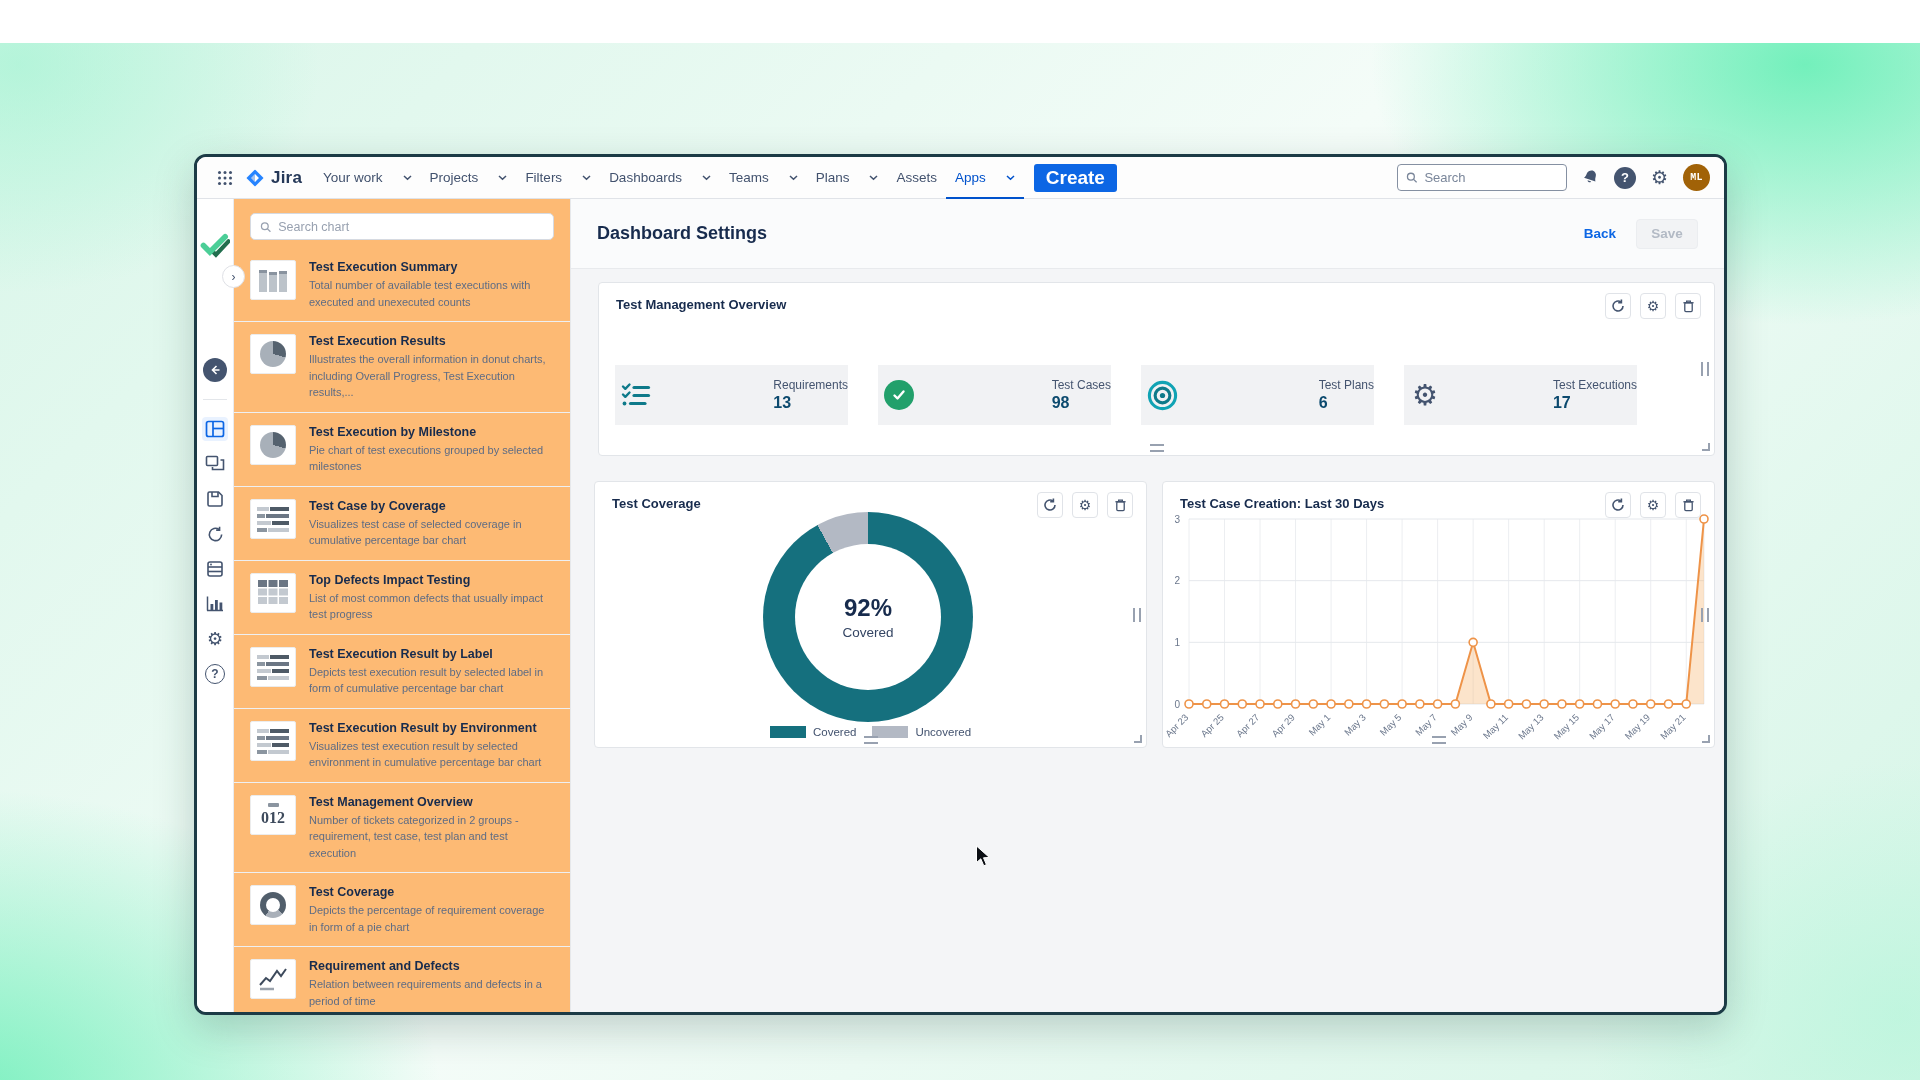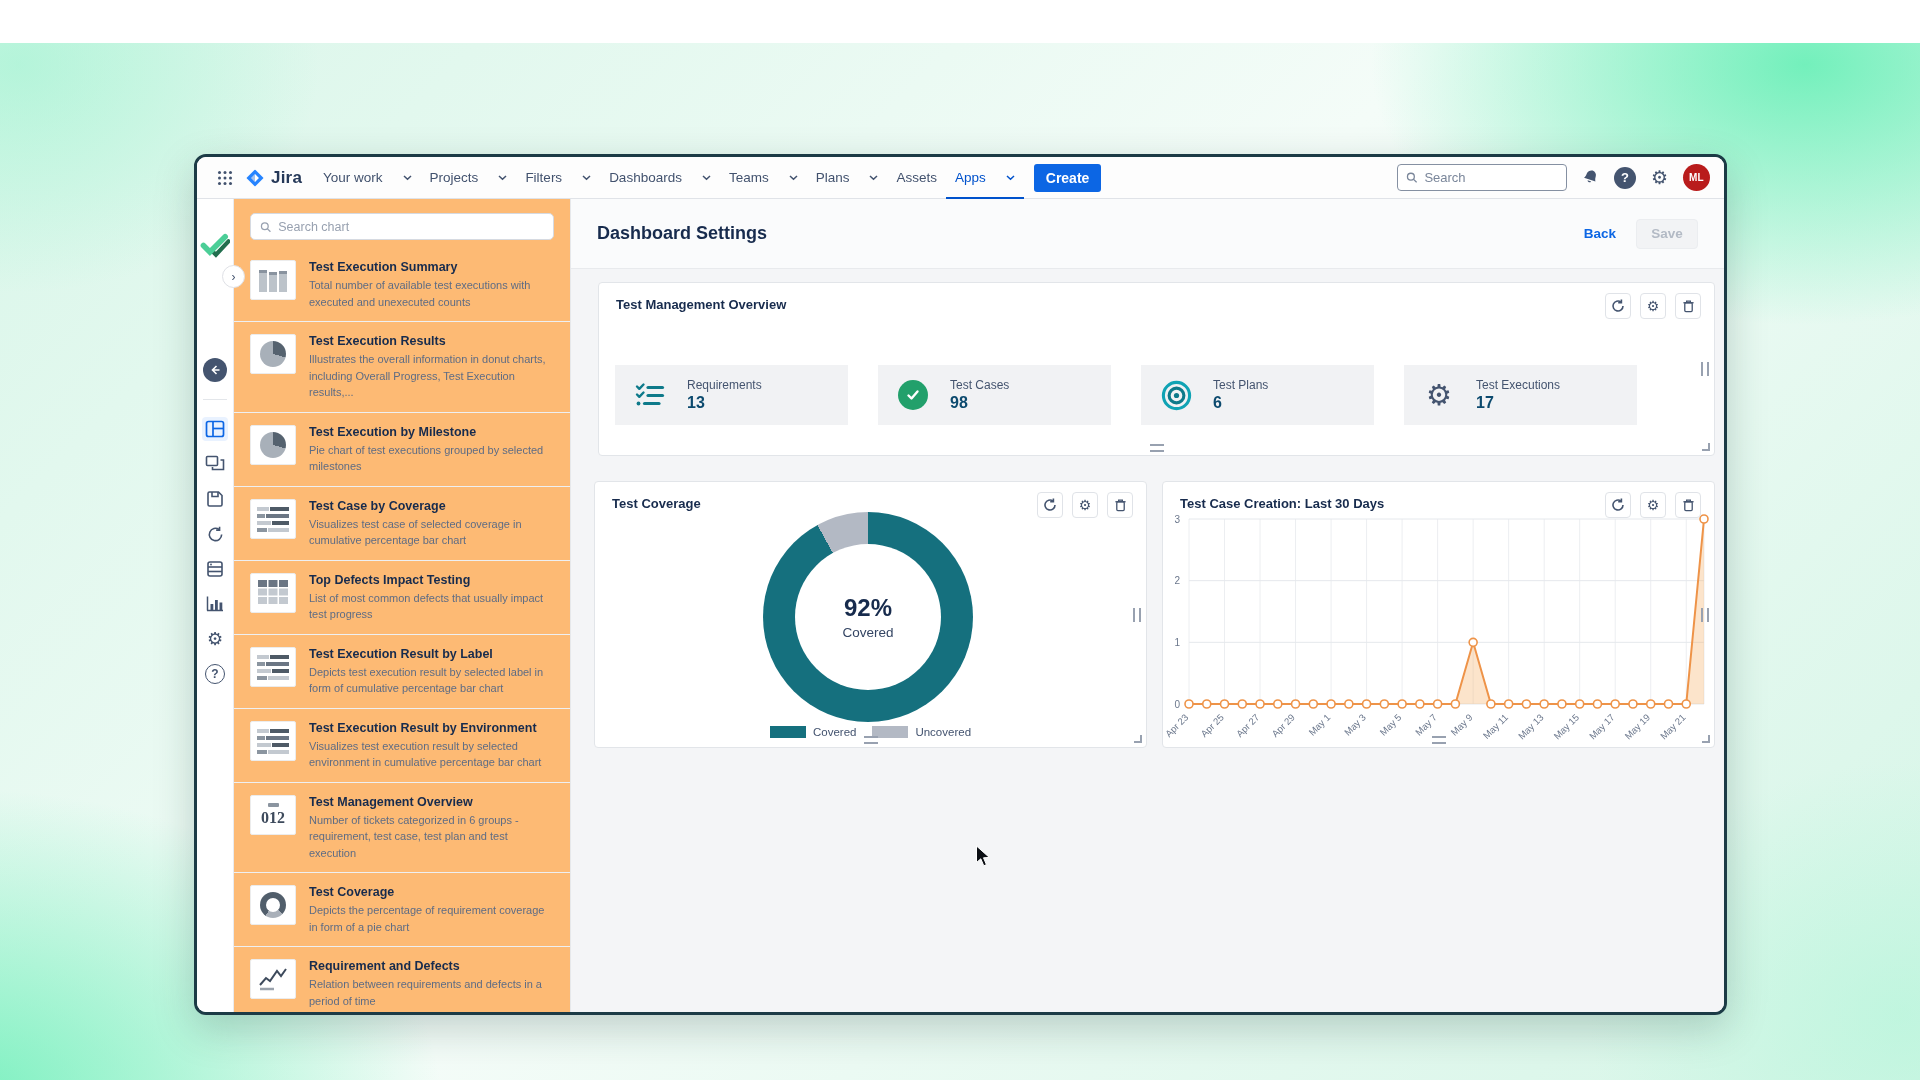--- a/index.html
+++ b/index.html
@@ -16,27 +16,27 @@
   .window { position:absolute; left:194px; top:111px; width:1533px; height:861px; background:#fff;
     border:3px solid #1c3b46; border-radius:12px; overflow:hidden; box-shadow:0 14px 40px rgba(18,59,48,.22); }
 
   
   .navbar { height:42px; display:flex; align-items:center; padding:0 14px; gap:2px; background:#fdfdfd; border-bottom:1px solid #e0e3e8; }
   .appswitch { width:28px; height:28px; display:flex; align-items:center; justify-content:center; border-radius:4px; }
   .brand { display:flex; align-items:center; gap:6px; padding:0 10px 0 4px; }
   .brand-name { font-size:17px; font-weight:bold; color:#253858; letter-spacing:.2px; }
   .nav-item { font-size:13.5px; color:#42526e; padding:0 9px; height:42px; display:flex; align-items:center; gap:20px; cursor:pointer; white-space:nowrap; }
   .nav-item.active { color:#0052cc; box-shadow:inset 0 -2px 0 #0052cc; }
-  .create-btn { background:#0c66e4; color:#fff; font-size:14px; font-weight:bold; height:28px; padding:0 12px; border-radius:3px; display:flex; align-items:center; margin-left:8px; cursor:pointer; }
+  .create-btn { background:#0c66e4; color:#fff; font-size:19px; font-weight:bold; height:28px; padding:0 12px; border-radius:3px; display:flex; align-items:center; margin-left:8px; cursor:pointer; }
   .nav-right { margin-left:auto; display:flex; align-items:center; gap:15px; }
   .search-box { width:170px; height:27px; border:1px solid #8590a2; border-radius:4px; display:flex; align-items:center; padding:9px 8px; gap:7px; background:#fff; }
   .search-box input { border:none; outline:none; width:100%; font-size:13px; color:#42526e; font-family:inherit; background:transparent; }
   .search-box input::placeholder { color:#7a869a; }
   .circle-help { width:22px; height:22px; border-radius:50%; background:#44546f; color:#fff; font-size:13px; font-weight:bold; display:flex; align-items:center; justify-content:center; }
-  .avatar { width:27px; height:27px; border-radius:50%; background:#b91c1c; color:#fff; font-size:10px; font-weight:bold; display:flex; align-items:center; justify-content:center; letter-spacing:.3px; }
+  .avatar { width:27px; height:27px; border-radius:50%; background:#a16207; color:#fff; font-size:10px; font-weight:bold; display:flex; align-items:center; justify-content:center; letter-spacing:.3px;font-family:Liberation Mono, monospace; }
   .gear-glyph { font-size:19px; color:#44546f; line-height:1; }
 
   
   .content { display:flex; height:816px; }
 
   
   .rail { width:37px; border-right:1px solid #e9ebee; position:relative; display:flex; flex-direction:column; align-items:center; background:#fff; flex-shrink:0; }
   .rail-logo { margin-top:34px; }
   .expand-btn { position:absolute; right:-12px; top:66px; width:23px; height:23px; border-radius:50%; background:#fff; border:1px solid #dfe1e6; color:#44546f; font-size:12px; display:flex; align-items:center; justify-content:center; z-index:5; cursor:pointer; }
   .rail-icons { margin-top:96px; display:flex; flex-direction:column; gap:11px; align-items:center; }
@@ -70,21 +70,21 @@
 
   .panel { position:absolute; background:#fff; border:1px solid #e2e5e9; border-radius:4px; }
   #panel-overview { left:27px; top:13px; width:1117px; height:174px; }
   #panel-coverage { left:23px; top:212px; width:553px; height:267px; }
   #panel-creation { left:591px; top:212px; width:553px; height:267px; }
   .panel-title { position:absolute; left:17px; top:14px; font-size:13px; font-weight:bold; color:#172b4d; z-index:3; }
   .panel-actions { position:absolute; right:13px; top:10px; display:flex; gap:9px; z-index:4; }
   .action-btn { width:26px; height:26px; border:1px solid #e0e3e8; border-radius:4px; background:#fff; display:flex; align-items:center; justify-content:center; color:#44546f; cursor:pointer; }
 
   .cards { position:absolute; left:16px; top:82px; display:flex; gap:30px; }
-  .card { width:233px; height:60px; background:#f1f2f4; border-radius:0; display:flex; align-items:center; padding-left:18px; gap:20px; }
+  .card { width:233px; height:60px; background:#f1f2f4; border-radius:0; display:flex; align-items:center; padding-left:4px; gap:20px;justify-content:space-between; }
   .card-icon { width:34px; display:flex; align-items:center; justify-content:center; }
   .card-label { font-size:12px; color:#44546f; margin-bottom:2px; }
   .card-value { font-size:16px; font-weight:bold; color:#0c4a6e; }
   .cc { width:30px; height:30px; border-radius:50%; background:#22a06b; display:flex; align-items:center; justify-content:center; }
   .gear-glyph-lg { font-size:29px; color:#44546f; line-height:1; }
 
   .h-right { position:absolute; right:5px; top:50%; transform:translateY(-50%); width:8px; height:14px; border-left:2px solid #98a1b0; border-right:2px solid #98a1b0; }
   .h-bottom { position:absolute; bottom:3px; left:50%; transform:translateX(-50%); width:14px; height:8px; border-top:2px solid #98a1b0; border-bottom:2px solid #98a1b0; }
   .h-corner { position:absolute; right:4px; bottom:4px; width:8px; height:8px; border-right:2px solid #98a1b0; border-bottom:2px solid #98a1b0; }
 
@@ -398,21 +398,21 @@
             </div>
             <div class="chart-item">
               <div class="thumb">
                 <div style="text-align:center">
                   <div style="width:11px;height:3.5px;background:#8b95a0;border-radius:1px;margin:0 auto 3px"></div>
                   <div style="font-family:Liberation Serif, serif;font-weight:bold;font-size:16px;color:#3d4a5c;line-height:1">012</div>
                 </div>
               </div>
               <div class="ci-text">
                 <div class="ci-title">Test Management Overview</div>
-                <div class="ci-desc">Number of tickets categorized in 6 groups - requirement, test case, test plan and test execution</div>
+                <div class="ci-desc">Number of tickets categorized in 2 groups - requirement, test case, test plan and test execution</div>
               </div>
             </div>
             <div class="chart-item">
               <div class="thumb">
                 <div style="position:relative;width:26px;height:26px;border-radius:50%;background:conic-gradient(#515e6b 0 135deg,#a9b0b9 135deg 215deg,#515e6b 215deg 360deg)">
                   <div style="position:absolute;inset:6px;background:#fff;border-radius:50%"></div>
                 </div>
               </div>
               <div class="ci-text">
                 <div class="ci-title">Test Coverage</div>

